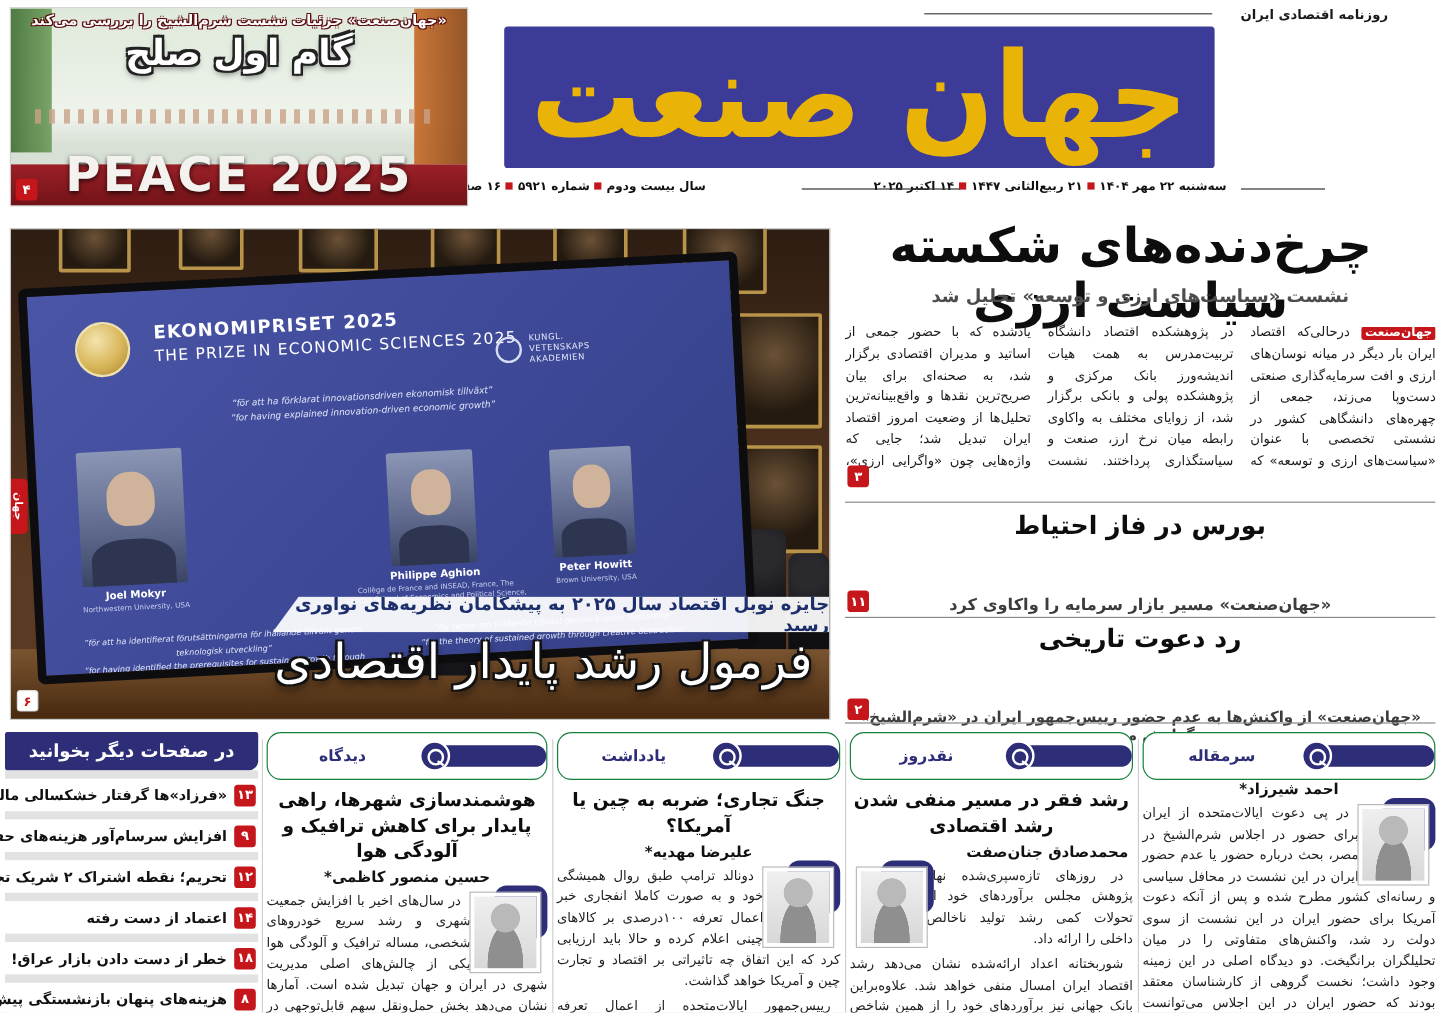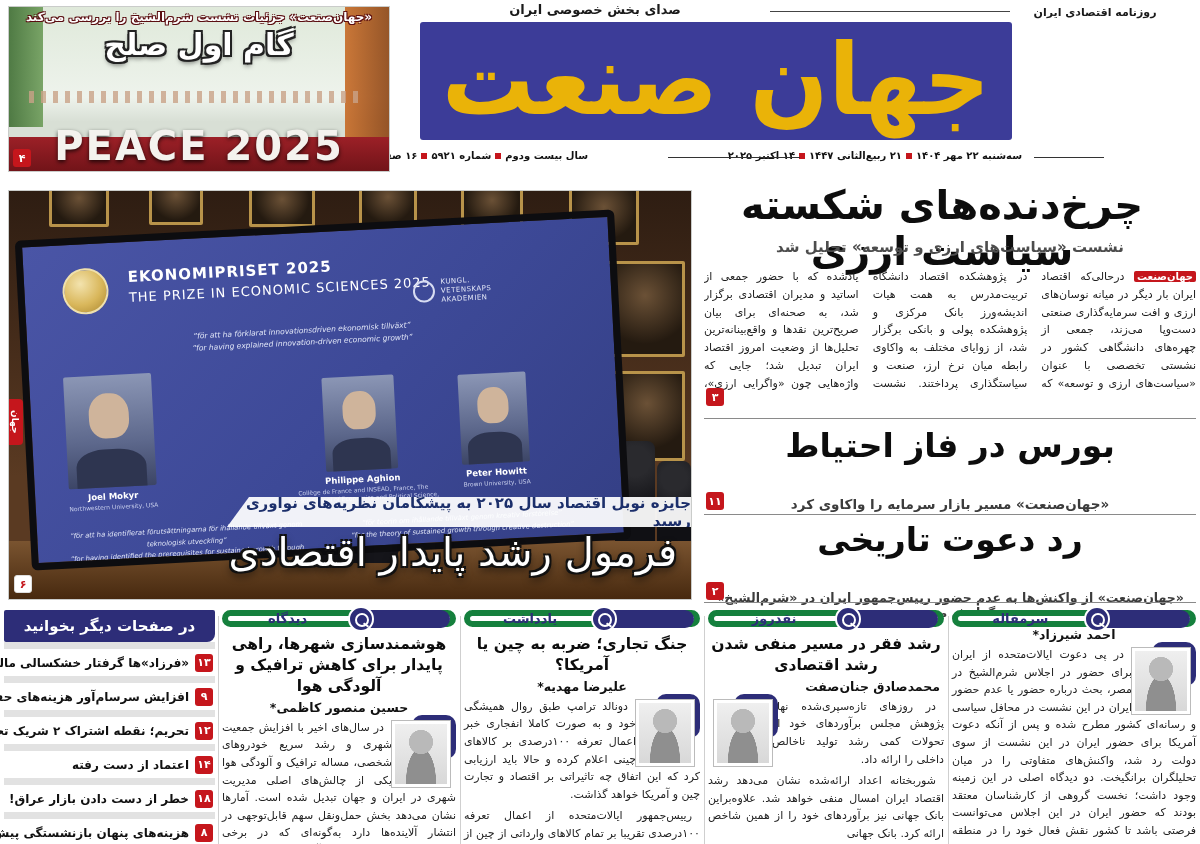--- a/index.html
+++ b/index.html
@@ -102,27 +102,27 @@
   .pm-badge { left:5px; bottom:6px; background:#fff; color:#c5161c; border:1px solid #ddd; }
 
   
   .lead-headline { top:182px; left:696px; width:492px; text-align:center; font-size:40px; font-weight:bold; color:#0d0d0d; letter-spacing:-1px; }
   .lead-subhead { top:238px; left:704px; width:492px; text-align:center; font-size:15px; color:#4d4d4d; font-weight:bold; }
   .lead-body-wrap { top:268px; left:704px; width:492px; height:138px; overflow:hidden; }
   .lead-body { column-count:3; column-gap:14px; column-fill:auto; height:138px;
     font-size:11px; line-height:1.62; text-align:justify; color:#1c1c1c; }
   .leadbox { background:#c5161c; color:#fff; font-weight:bold; padding:0 3px; font-size:10px; border-radius:2px; }
   .sep-line { left:704px; width:492px; height:1px; background:#8a8a8a; }
-  .story-h2 { left:704px; width:492px; text-align:center; font-size:33px; font-weight:bold; color:#0d0d0d; }
+  .story-h2 { left:704px; width:492px; text-align:center; font-size:21px; font-weight:bold; color:#0d0d0d; }
   .story-sub { left:704px; width:492px; text-align:center; font-size:13.5px; color:#3c3c3c; font-weight:bold;margin-top:24px; }
 
   
   .vline { top:616px; bottom:0; width:1px; background:#cfcfcf; }
   .col { top:610px; }
-  .pill { position:relative; height:17px; border:6px solid #15803d; border-radius:12px; background:#fff; display:flex; align-items:center; }
+  .pill { position:relative; height:40px; border:1px solid #15803d; border-radius:12px; background:#fff; display:flex; align-items:center; }
   .pill-block { position:relative; height:18px; width:45%; margin-left:3px; background:#2d2d78; border-radius:9px; }
   .pill-icon { position:absolute; left:-2px; top:-4px; width:26px; height:26px; background:#2d2d78; border-radius:50%;
     border:2px solid #fff; }
   .pill-icon::before { content:""; position:absolute; left:5px; top:5px; width:10px; height:10px; border:2px solid #fff; border-radius:50%; }
   .pill-icon::after { content:""; position:absolute; right:3px; bottom:4px; width:6px; height:2px; background:#fff; transform:rotate(35deg); }
   .pill-label { flex:1; text-align:center; font-size:13px; font-weight:bold; color:#2d2d78; }
   .col-title { margin:7px 2px 3px; text-align:center; font-size:15.5px; font-weight:bold; color:#0d0d0d; line-height:1.35; }
   .col-author { text-align:center; font-size:12.5px; font-weight:bold; color:#111; margin-bottom:4px; }
   .col-author.align-right { text-align:right; padding-right:4px; }
   .col-body { font-size:11px; line-height:1.6; text-align:justify; color:#222; }
@@ -143,21 +143,20 @@
   .sb-item { display:flex; align-items:center; gap:6px; height:27px; padding:0 2px; background:#fff; }
   .sb-item .page-badge { flex:0 0 18px; }
   .sb-label { font-size:12px; font-weight:bold; color:#111; white-space:nowrap; }
   .sb-gap { height:7px; background:#e2e2e2; margin:0 0 0 0; }
 </style>
 </head>
 <body>
 
 <div class="page">
 
-  <div class="abs tagline">صدای بخش خصوصی ایران</div>
   <div class="abs rule" style="top:11px;left:770px;width:240px;"></div>
   <div class="abs paper-type">روزنامه اقتصادی ایران</div>
 
   <div class="abs logo-box">
     <div class="logo-text">جهان صنعت</div>
   </div>
 
   <div class="abs dateline" style="top:150px;left:812px;width:210px;text-align:center;">
     <span>سه‌شنبه ۲۲ مهر ۱۴۰۴</span><i class="sq"></i><span>۲۱ ربیع‌الثانی ۱۴۴۷</span><i class="sq"></i><span>۱۴ اکتبر ۲۰۲۵</span>
   </div>

